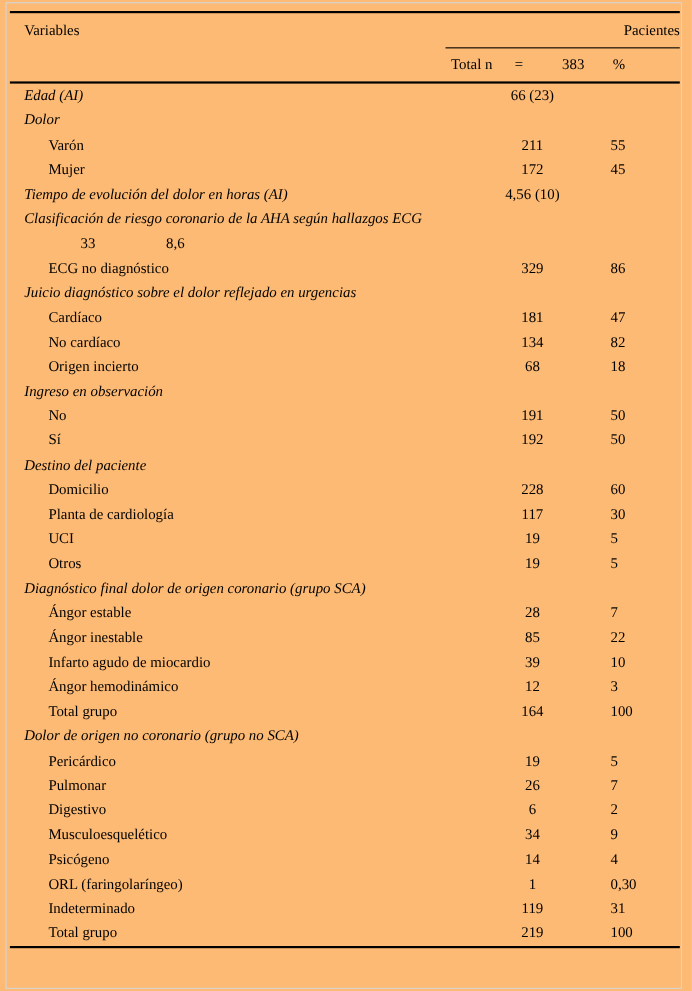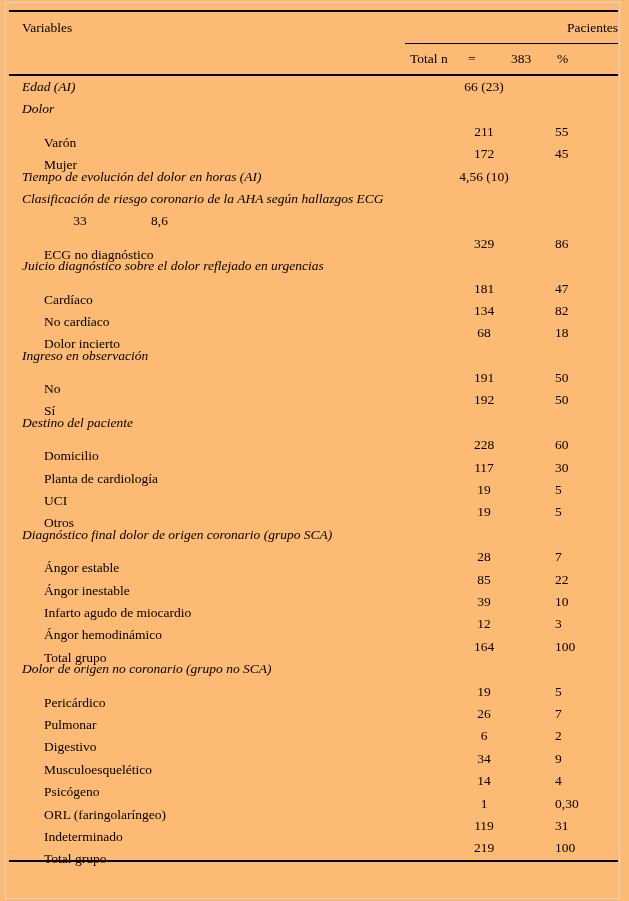--- a/index.html
+++ b/index.html
@@ -63,21 +63,21 @@
     line-height: 22.4px;
     white-space: nowrap;
   }
   .row .label {
     width: 404px;
     box-sizing: border-box;
     padding-left: 13px;
     overflow: visible;
   }
   .row.italic .label { font-style: italic; }
-  .row.indent .label { padding-left: 35px; margin-top: 11px; }
+  .row.indent .label { padding-left: 35px; }
   .row .n   { width: 142px; text-align: center; }
   .row .pct { flex: 1; }
 </style>
 </head>
 <body>
 
 <div class="page">
   <div class="figure-frame"></div>
 
   <div class="tbl">
@@ -145,21 +145,21 @@
           <span class="label">Cardíaco</span>
           <span class="n">181</span>
           <span class="pct">47</span>
         </div>
         <div class="row indent">
           <span class="label">No cardíaco</span>
           <span class="n">134</span>
           <span class="pct">82</span>
         </div>
         <div class="row indent">
-          <span class="label">Dolor incierto</span>
+          <span class="label">Origen incierto</span>
           <span class="n">68</span>
           <span class="pct">18</span>
         </div>
         <div class="row italic">
           <span class="label">Ingreso en observación</span>
           <span class="n"></span>
           <span class="pct"></span>
         </div>
         <div class="row indent">
           <span class="label">No</span>

